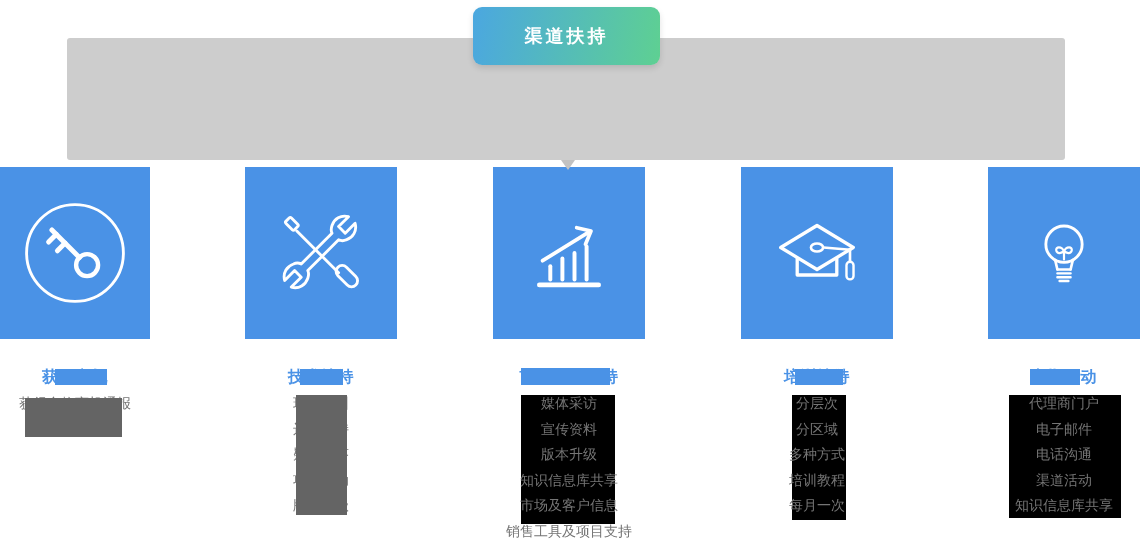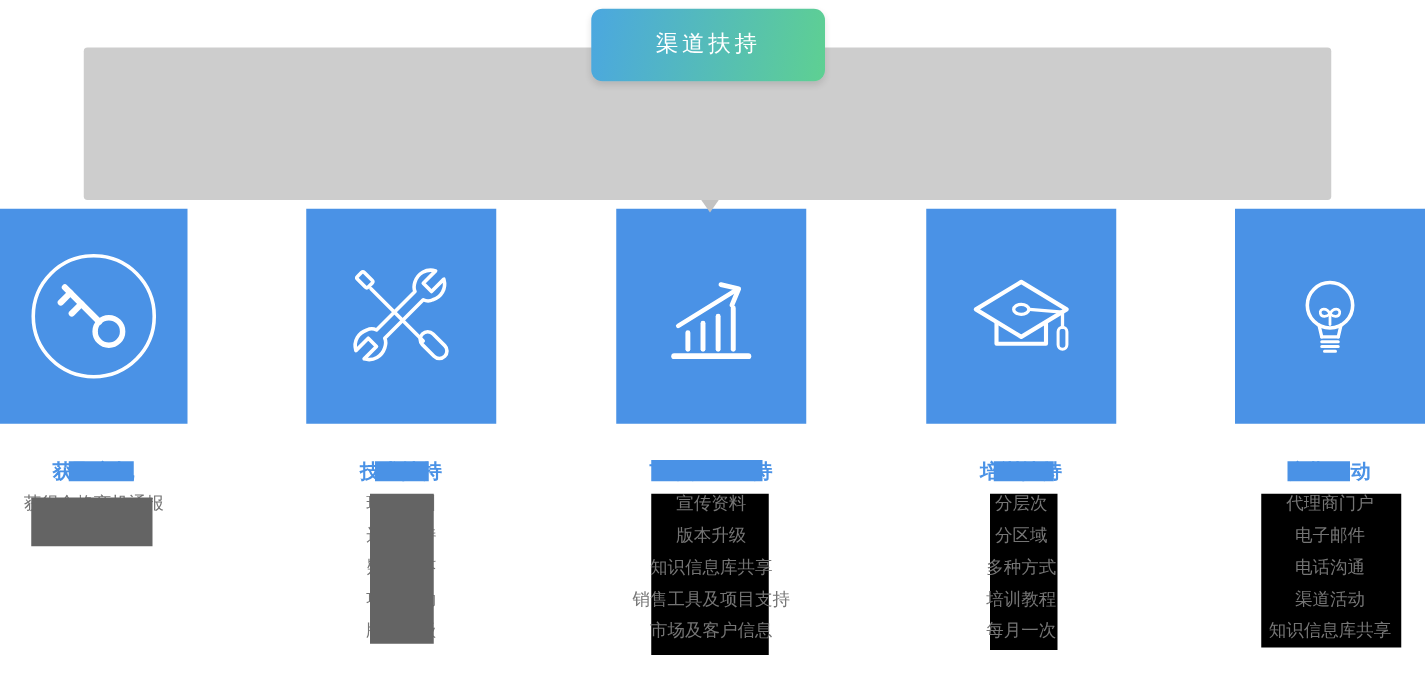--- a/index.html
+++ b/index.html
@@ -10,21 +10,21 @@
   body{font-family:"DejaVu Sans","Liberation Sans",sans-serif;}
   .stage{position:relative;width:1140px;height:550px;overflow:hidden;background:#fff;}
 
   .banner{position:absolute;left:67px;top:38px;width:998px;height:122px;background:var(--banner);border-radius:3px;z-index:0;}
   .connector{position:absolute;left:561px;top:160px;width:0;height:0;z-index:2;
     border-left:7px solid transparent;border-right:7px solid transparent;border-top:10px solid #c2c2c2;}
 
   .pill{position:absolute;left:473px;top:7px;width:187px;height:58px;border-radius:9px;z-index:2;
     background:linear-gradient(100deg,var(--grad-start),var(--grad-end));
     box-shadow:0 3px 6px rgba(0,0,0,0.12);text-align:center;}
-  .pill span{display:block;line-height:58px;color:#fff;font-size:18px;font-weight:normal;letter-spacing:3px;border-radius:26px;}
+  .pill span{display:block;line-height:58px;color:#fff;font-size:18px;font-weight:bold;letter-spacing:3px;border-radius:26px;}
 
   .card{position:absolute;top:167px;height:172px;width:152px;background:var(--accent);z-index:1;
     display:flex;align-items:center;justify-content:center;}
   .card svg{display:block;}
 
   .col-title{position:absolute;top:367px;height:18px;width:152px;text-align:center;z-index:2;
     color:var(--accent);font-size:16px;font-weight:bold;letter-spacing:0.5px;}
   .t-ov{position:absolute;background:var(--accent);z-index:3;}
 
   .items{position:absolute;top:391px;width:160px;text-align:center;font-size:14px;color:var(--text-gray);z-index:2;}
@@ -116,25 +116,26 @@
 
   <div class="items" style="left:241px;">
     <div>现场培训</div>
     <div>远程支持</div>
     <div>疑难解答</div>
     <div>项目协助</div>
     <div>版本升级</div>
   </div>
 
   <div class="items" style="left:489px;">
+    <div>媒体采访</div>
     <div>宣传资料</div>
     <div>版本升级</div>
     <div>知识信息库共享</div>
+    <div>市场及客户信息</div>
     <div>销售工具及项目支持</div>
-    <div>市场及客户信息</div>
   </div>
 
   <div class="items" style="left:737px;">
     <div>分层次</div>
     <div>分区域</div>
     <div>多种方式</div>
     <div>培训教程</div>
     <div>每月一次</div>
   </div>
 

